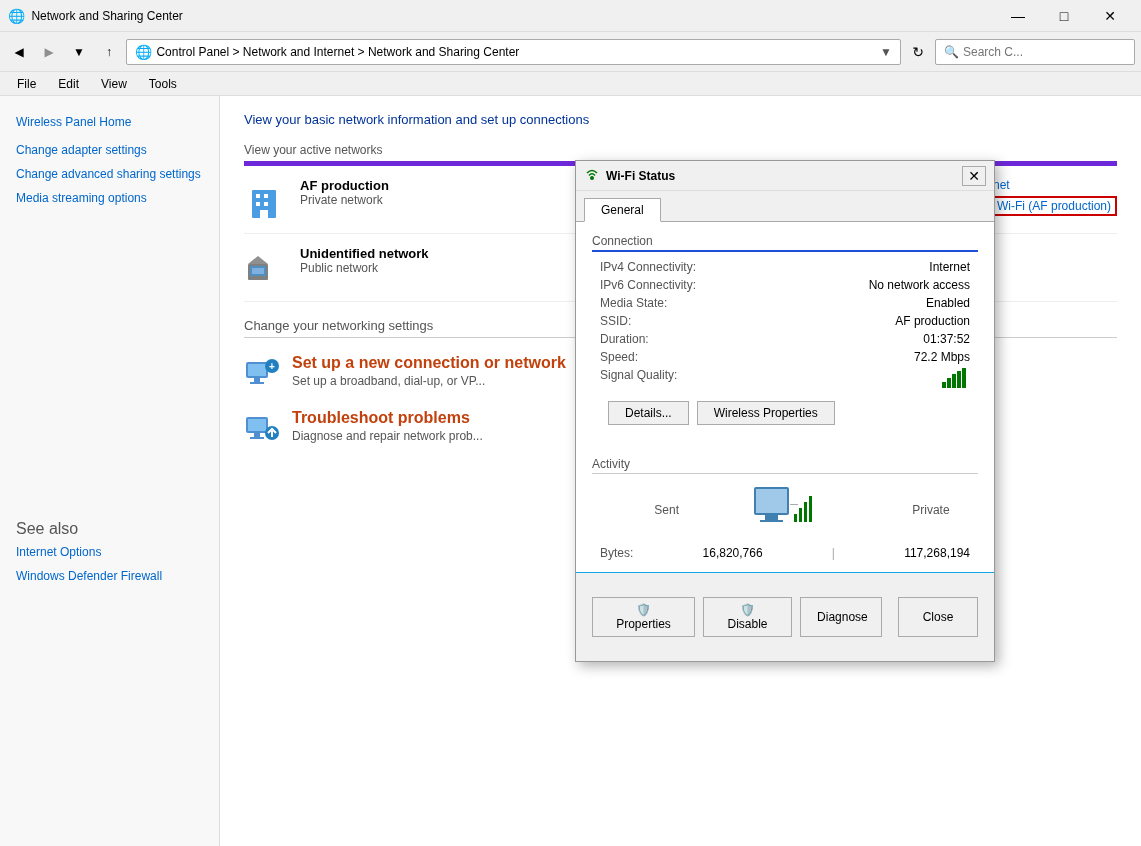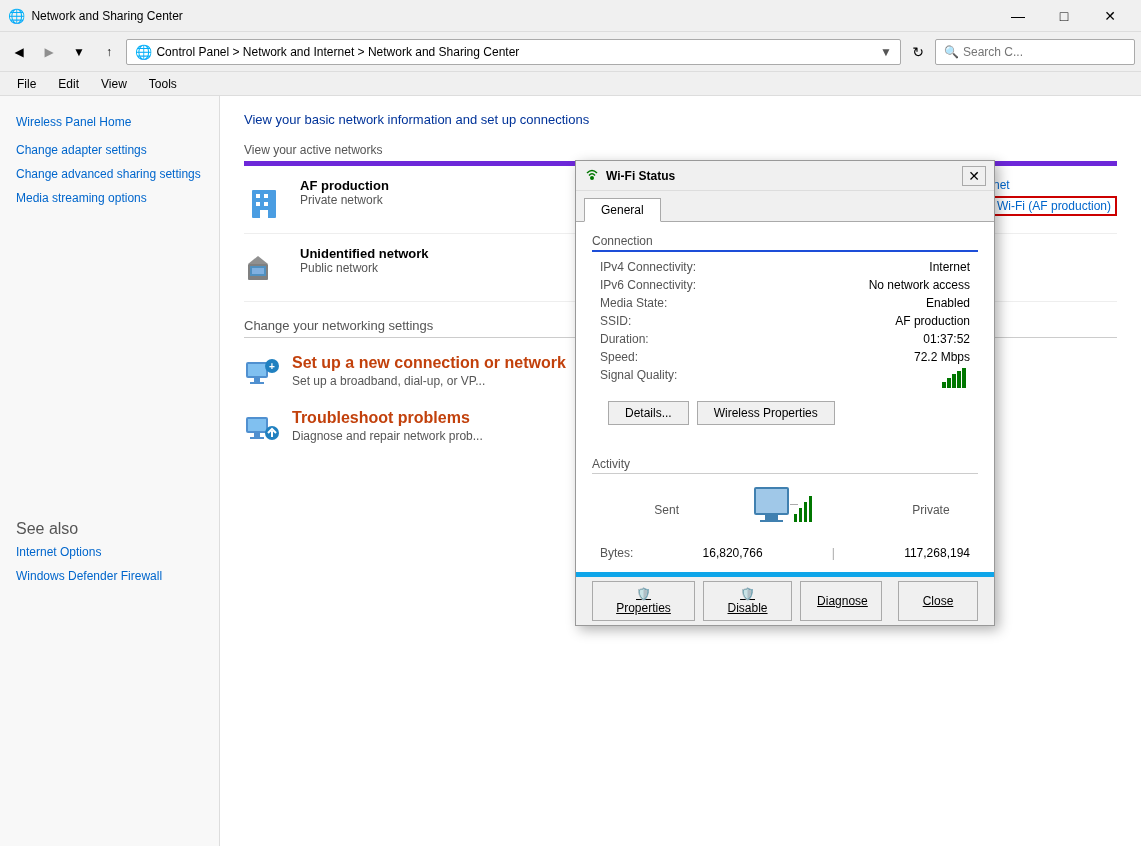--- a/index.html
+++ b/index.html
@@ -188,23 +188,22 @@
     }
 
     .activity-section { padding: 8px 16px; background: white; }
     .activity-title { font-size: 12px; color: #555; border-bottom: 1px solid #ccc; padding-bottom: 2px; margin-bottom: 8px; }
     .activity-row { display: flex; align-items: center; justify-content: space-around; gap: 8px; }
     .activity-col { text-align: right; font-size: 12px; margin-left: 34px; }
     .activity-label { color: #555; margin-bottom: 4px; }
     .bytes-row { display: flex; justify-content: space-between; padding: 4px 8px; font-size: 12px; }
 
     .dialog-footer {
-      background: #f0f0f0; padding: 4px 16px; display: flex; gap: 8px;
-      border-top: 5px solid #0ea5e9;
-      text-decoration: underline;
+      background: #f0f0f0; padding: 24px 16px; display: flex; gap: 8px;
+      border-top: 1px solid #0ea5e9;
     }
     .dialog-footer-btn {
       padding: 5px 16px; font-size: 12px; cursor: pointer;
       border: 1px solid #aaa; background: #f0f0f0; min-width: 80px;
     }
   </style>
 </head>
 <body>
 
 <div class="title-bar">

